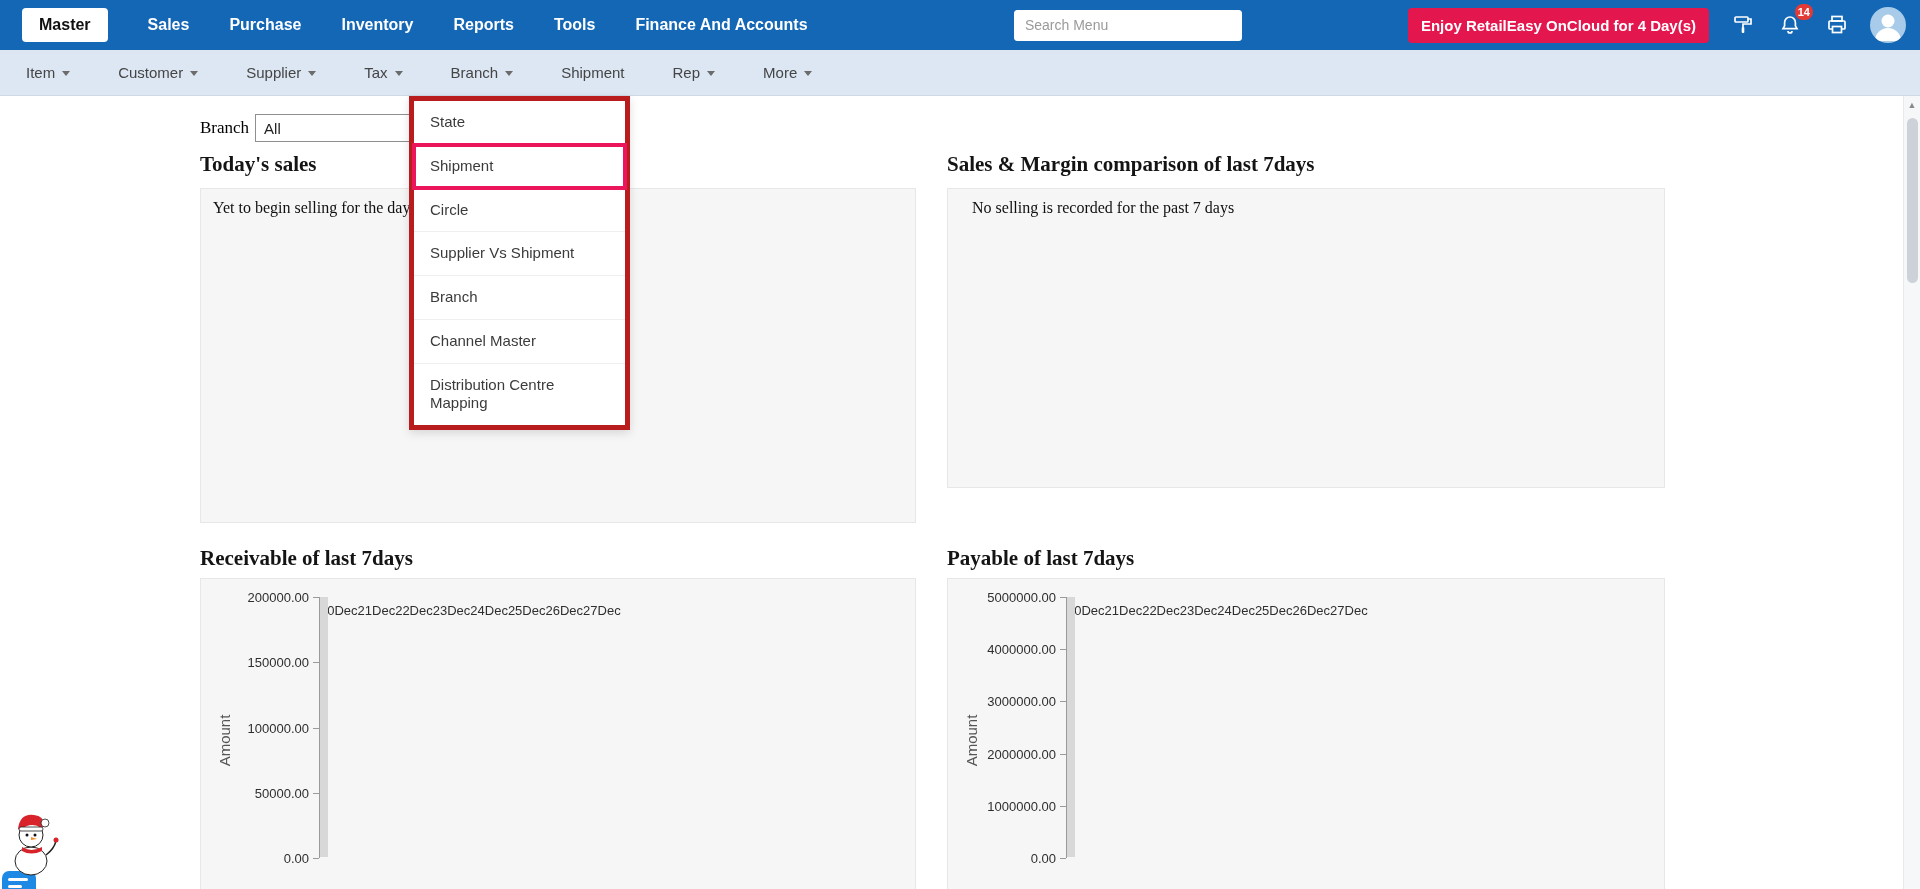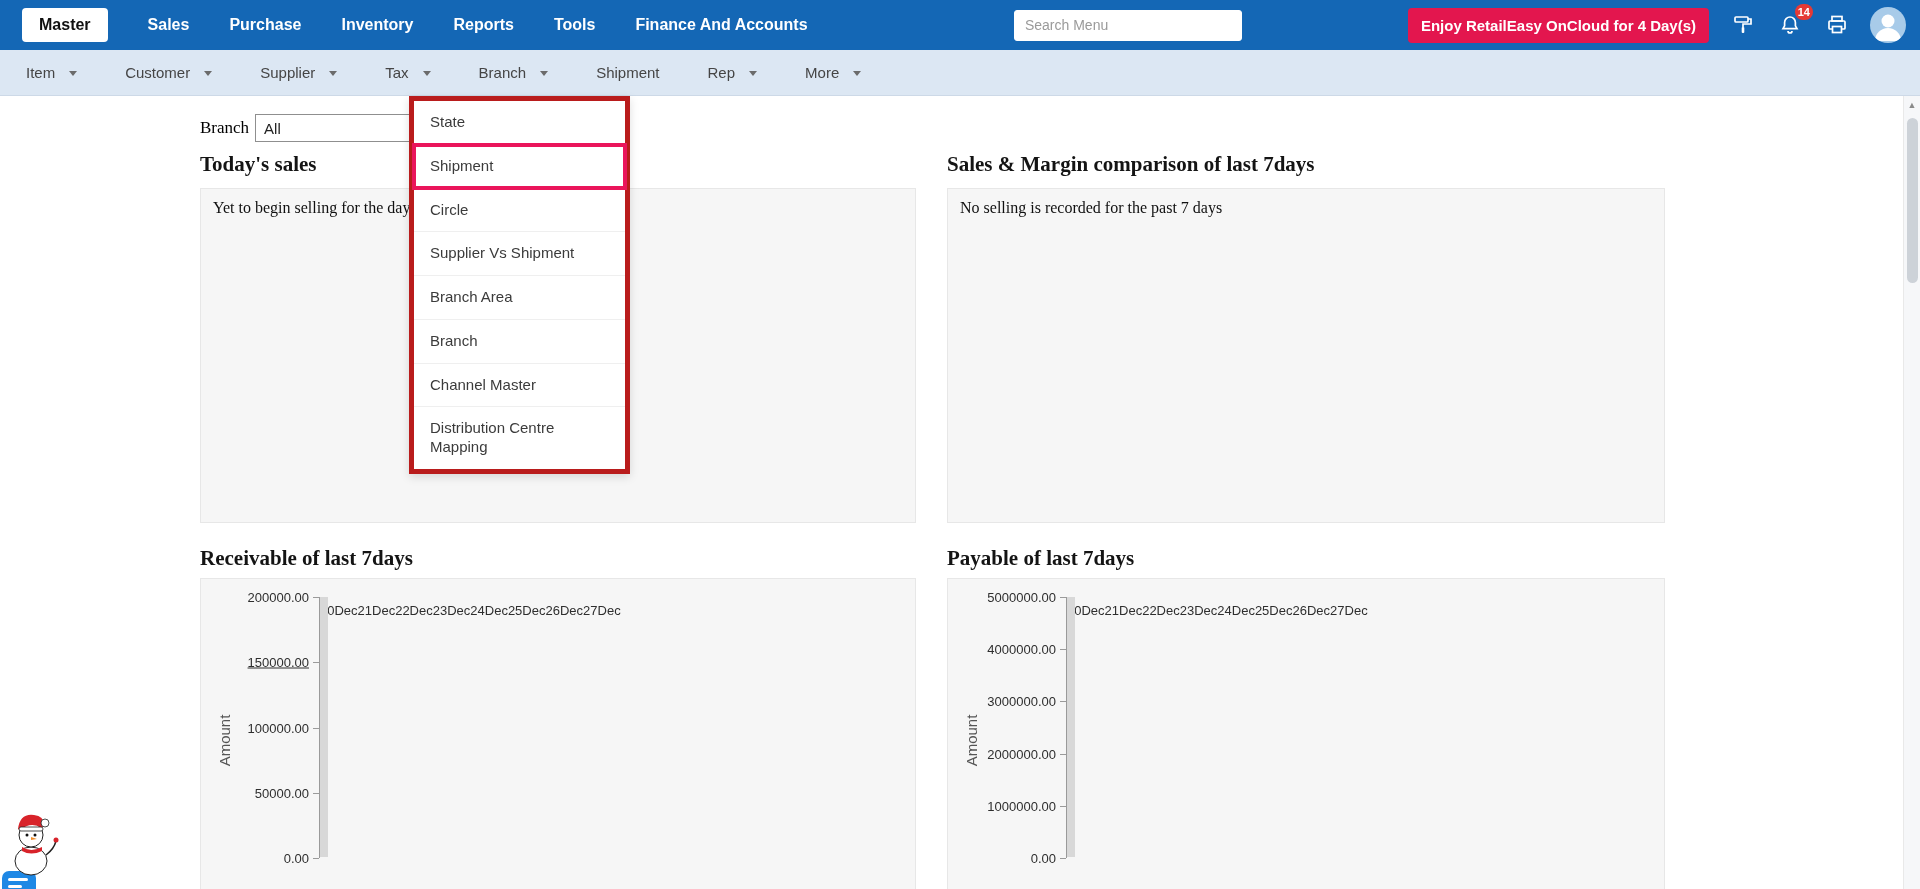--- a/index.html
+++ b/index.html
@@ -20,21 +20,21 @@
     align-items:center; justify-content:center; cursor:pointer; }
   .badge { position:absolute; top:-8px; right:-10px; background:#e53935; color:#fff; font-size:11px;
     font-weight:700; min-width:18px; height:16px; line-height:16px; text-align:center;
     border-radius:9px; padding:0 3px; }
   .avatar { margin-left:20px; width:36px; height:36px; border-radius:50%; background:#a8cbe9;
     display:flex; align-items:center; justify-content:center; cursor:pointer; overflow:hidden; }
 
   
   .subnav { height:46px; background:#dce7f3; border-bottom:1px solid #cdd9e7; display:flex;
     align-items:center; padding-left:26px; gap:48px; }
-  .sub-item { display:flex; align-items:center; gap:14px; font-size:15px; color:#454545; cursor:pointer; }
+  .sub-item { display:flex; align-items:center; gap:7px; font-size:15px; color:#454545; cursor:pointer; }
   .caret { width:0; height:0; border-left:4px solid transparent; border-right:4px solid transparent;
     border-top:5px solid #6b6b6b; margin-top:2px; }
 
   
   .dropdown { position:absolute; left:409px; top:96px; width:221px; background:#fff;
     border:5px solid #b91c1c; box-shadow:0 3px 9px rgba(0,0,0,.13); z-index:60; }
   .dd-item { padding:12px 16px; font-size:15px; color:#3b3b3b; border-bottom:1px solid #efefef;
     cursor:pointer; position:relative; line-height:1.25; }
   .dd-item:last-child { border-bottom:none; }
   .hl-box { position:absolute; left:-2px; right:-2px; top:-2px; bottom:-2px;
@@ -169,21 +169,20 @@
 </nav>
 
 <div class="dropdown">
   <div class="dd-item">State</div>
   <div class="dd-item">
     <span>Shipment</span>
     <span class="hl-box"></span>
   </div>
   <div class="dd-item">Circle</div>
   <div class="dd-item">Supplier Vs Shipment</div>
-  <div class="dd-item">Branch Area</div>
   <div class="dd-item">Branch</div>
   <div class="dd-item">Channel Master</div>
   <div class="dd-item">Distribution Centre Mapping</div>
 </div>
 
 <main class="content">
 
   <div class="filter-row">
     <span class="filter-label">Branch</span>
     <div class="branch-select">
@@ -192,36 +191,36 @@
     </div>
   </div>
 
   <h2 class="panel-heading" style="left:200px; top:56px;">Today's sales</h2>
   <h2 class="panel-heading" style="left:947px; top:56px;">Sales &amp; Margin comparison of last 7days</h2>
 
   <section class="panel" style="left:200px; top:92px; width:716px; height:335px;">
     <p class="panel-msg">Yet to begin selling for the day</p>
   </section>
 
-  <section class="panel" style="left:947px; top:92px; width:718px; height:335px;">
+  <section class="panel" style="left:947px; top:92px; width:718px; height:300px;padding-left:12px;">
     <p class="panel-msg">No selling is recorded for the past 7 days</p>
   </section>
 
   <h2 class="panel-heading" style="left:200px; top:450px;">Receivable of last 7days</h2>
   <h2 class="panel-heading" style="left:947px; top:450px;">Payable of last 7days</h2>
 
   <section class="panel" style="left:200px; top:482px; width:716px; height:380px;">
     <div class="chart">
       <div class="ylabel-col">
         <span class="ylabel">Amount</span>
       </div>
       <div class="yaxis">
           <span class="ytick" style="top: 0%;">200000.00</span>
           <div class="ytickmark" style="top: 0%;"></div>
-          <span class="ytick" style="top: 25%; text-decoration: underline;">150000.00</span>
+          <span class="ytick" style="top: 25%;">150000.00</span>
           <div class="ytickmark" style="top: 25%;"></div>
           <span class="ytick" style="top: 50%;">100000.00</span>
           <div class="ytickmark" style="top: 50%;"></div>
           <span class="ytick" style="top: 75%;">50000.00</span>
           <div class="ytickmark" style="top: 75%;"></div>
           <span class="ytick" style="top: 100%;">0.00</span>
           <div class="ytickmark" style="top: 100%;"></div>
         </div>
       <div class="plot-col">
         <div class="plot">

